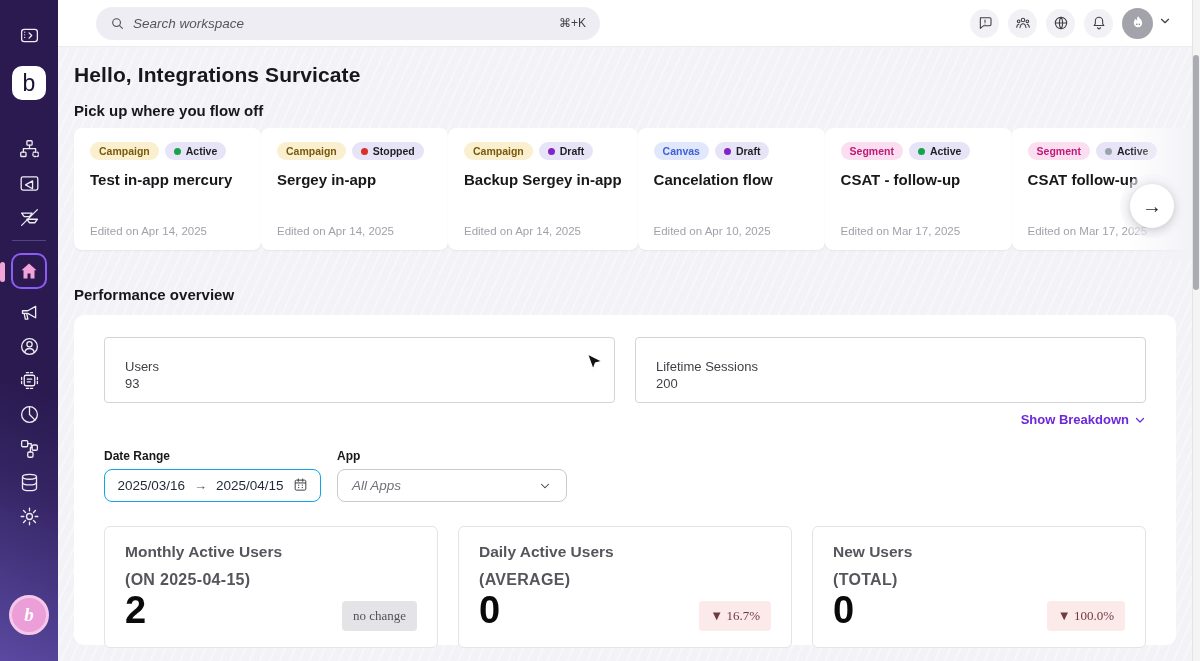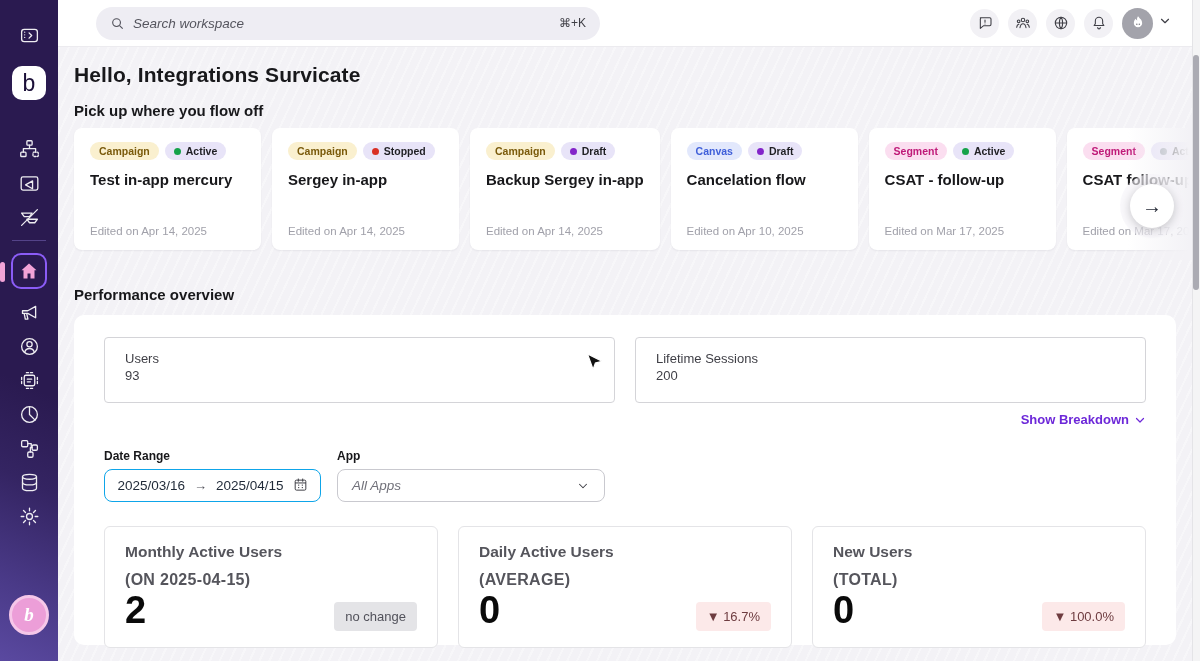--- a/index.html
+++ b/index.html
@@ -53,21 +53,21 @@
   .dt-block { text-align:right; }
   .dt-line { font-size:13.5px; font-weight:600; color:#18181b; display:flex; align-items:center; justify-content:flex-end; gap:6px; }
   .info-dot { width:14px; height:14px; border-radius:50%; background:#3f3f46; color:#fff; font-size:10px;
     display:inline-flex; align-items:center; justify-content:center; font-weight:700; cursor:pointer; }
   .tz-line { margin-top:4px; font-size:11px; color:#71717a; }
 
   .section-title { font-size:15px; font-weight:700; color:#18181b; padding-left:16px; }
   .pickup-title { margin-top:15px; }
 
   .cards-viewport { position:relative; margin-top:9px; padding-left:16px; overflow:hidden; height:132px; }
-  .cards-row { display:flex; gap:11px; }
+  .cards-row { display:flex; }
   .pickup-card { flex:0 0 187px; height:122px; background:#fff; border-radius:8px;
     box-shadow:0 1px 2px rgba(24,24,27,.06); padding:14px 16px; position:relative; cursor:pointer; }
   .badge-row { display:flex; gap:6px; }
   .badge { font-size:10.5px; font-weight:700; padding:3px 9px; border-radius:9px; display:inline-flex; align-items:center; gap:5px; white-space:nowrap; }
   .t-campaign { background:#faf0cf; color:#7a5a0b; }
   .t-canvas { background:#e2e8fc; color:#3f5fd9; }
   .t-segment { background:#fbdef0; color:#bf1a78; }
   .b-status { background:#e8e4f8; color:#1f1f23; }
   .dot { width:7px; height:7px; border-radius:50%; display:inline-block; }
   .d-active { background:#15a24a; }
@@ -79,42 +79,42 @@
   .fade-right { position:absolute; top:0; right:0; width:72px; height:132px;
     background:linear-gradient(to right, rgba(243,242,246,0), #f3f2f6 85%); pointer-events:none; }
   .next-btn { position:absolute; top:137px; right:26px; width:44px; height:44px; border-radius:50%;
     background:#fff; border:none; box-shadow:0 2px 10px rgba(24,24,27,.22), 0 0 0 10px rgba(244,243,247,.55);
     font-size:20px; color:#1f2430; cursor:pointer; display:flex; align-items:center; justify-content:center; z-index:3; }
 
   .perf-title { margin-top:26px; }
   .perf-panel { margin:12px 24px 0 16px; background:#fff; border-radius:10px; padding:22px 30px 20px 30px; height:330px; }
   .metric-row { display:flex; gap:20px; }
   .metric-box { flex:1; height:66px; border:1px solid #d4d4d8; border-radius:4px; padding:13px 20px; }
-  .metric-label { font-size:13px; color:#3f3f46; }
+  .metric-label { font-size:13px; color:#3f3f46;margin-top:8px; }
   .metric-value { font-size:13px; color:#3f3f46; margin-top:2px; }
   .breakdown-row { display:flex; justify-content:flex-end; margin-top:9px; }
   .breakdown-link { font-size:13px; font-weight:700; color:#6d28d9; display:flex; align-items:center; gap:5px; cursor:pointer; }
   .breakdown-link svg { width:12px; height:12px; stroke:#6d28d9; fill:none; stroke-width:2.4; stroke-linecap:round; stroke-linejoin:round; }
 
   .filters-row { display:flex; gap:16px; margin-top:22px; }
   .filter-label { font-size:12px; font-weight:700; color:#18181b; }
   .date-input { margin-top:6px; width:217px; height:33px; border:1px solid #0ea5e9; border-radius:8px;
     display:flex; align-items:center; justify-content:center; gap:9px; font-size:13.5px; color:#1f2937; cursor:pointer; }
   .date-arrow { color:#52525b; font-size:13px; }
   .cal-icon svg { width:15px; height:15px; stroke:#3f3f46; fill:none; stroke-width:1.6; }
-  .app-select { margin-top:6px; width:268px; height:33px; border:1px solid #c9c9cf; border-radius:8px;
+  .app-select { margin-top:6px; width:230px; height:33px; border:1px solid #c9c9cf; border-radius:8px;
     display:flex; align-items:center; padding:0 14px; font-size:13.5px; font-style:italic; color:#71717a; cursor:pointer; }
   .app-select svg { margin-left:auto; width:14px; height:14px; stroke:#3f3f46; fill:none; stroke-width:1.8; stroke-linecap:round; stroke-linejoin:round; }
 
   .stats-row { display:flex; gap:20px; margin-top:24px; }
   .stat-card { flex:1; border:1px solid #e4e4e7; border-radius:6px; background:#fff; padding:16px 20px 18px 20px; position:relative; min-height:118px; }
   .stat-title { font-size:15.5px; font-weight:700; color:#55555c; }
   .stat-sub { font-size:16px; font-weight:700; color:#55555c; margin-top:10px; letter-spacing:.3px; }
   .stat-value { font-size:38px; font-weight:800; color:#0a0a0a; margin-top:2px; line-height:1; }
-  .stat-badge { position:absolute; right:20px; bottom:16px; font-size:13px; padding:7px 11px; border-radius:4px; }
+  .stat-badge { position:absolute; right:20px; bottom:16px; font-size:13px; padding:7px 11px; border-radius:4px;font-family:Liberation Serif, serif; }
   .badge-neutral { background:#e4e4e7; color:#52525b; }
   .badge-down { background:#fcE9e9; color:#6e3c40; }
 
   .scrollbar-track { position:absolute; right:0; top:0; width:8px; height:661px; background:#f4f4f5; border-left:1px solid #e4e4e7; z-index:6; }
   .scrollbar-thumb { position:absolute; right:1px; top:55px; width:6px; height:235px; background:#ababb3; border-radius:3px; cursor:grab; }
 
   .cursor { position:absolute; left:586px; top:353px; z-index:9; pointer-events:none; }
 </style>
 </head>
 <body>

